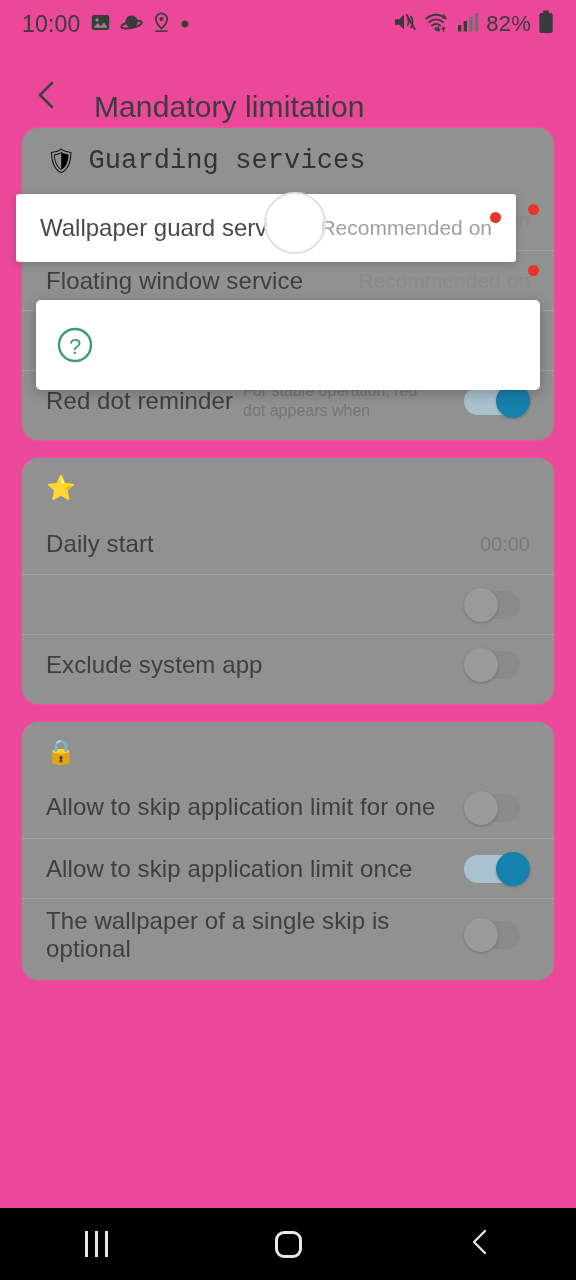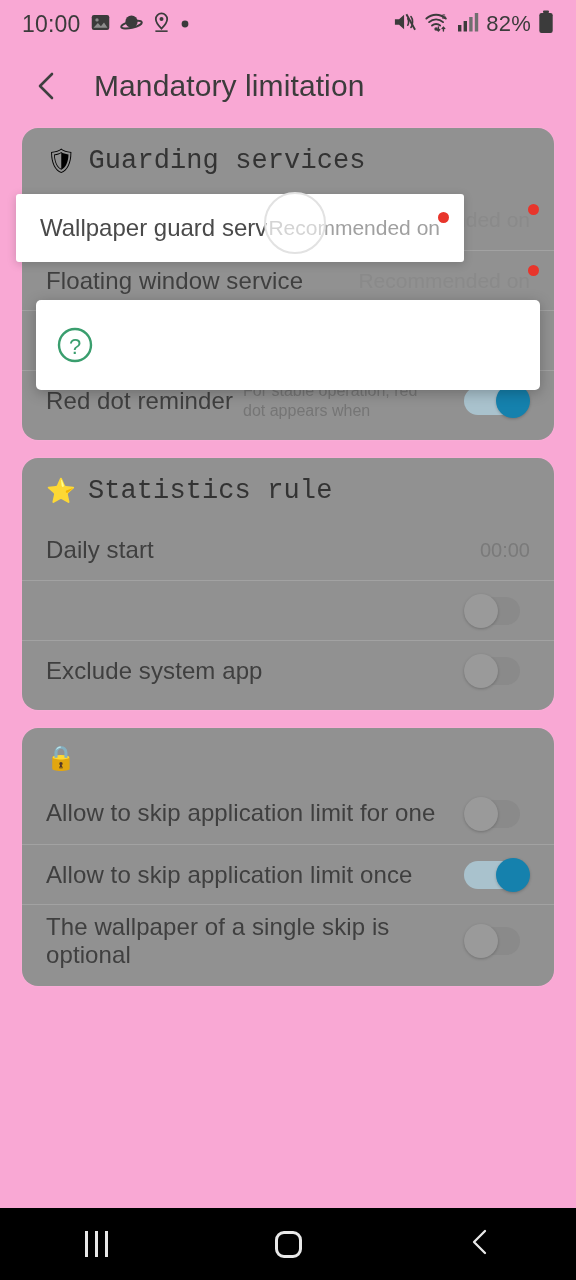--- a/index.html
+++ b/index.html
@@ -5,41 +5,41 @@
   * { margin:0; padding:0; box-sizing:border-box; }
   html, body {
     width:576px; height:1280px;
     background:#8c8c8c;
     font-family:"Liberation Sans", sans-serif;
     overflow:hidden;
   }
   #screen {
     position:relative;
     width:576px; height:1280px;
-    background:#f9a8d4;
+    background:#ec4899;
     overflow:hidden;
   }
 
   
   #statusbar {
     position:absolute; top:0; left:0; width:576px; height:48px;
     display:flex; align-items:center;
     padding:0 22px;
     color:#3a3a3a;
   }
   #sb-left { display:flex; align-items:center; gap:9px; }
   #sb-right { display:flex; align-items:center; gap:7px; margin-left:auto; }
   .clock { font-size:23px; font-weight:500; letter-spacing:.2px; color:#3b3b3b; }
   .sbicon { display:block; }
   .pct { font-size:22px; font-weight:500; color:#3b3b3b; letter-spacing:.2px; }
 
   
   #actionbar {
     position:absolute; top:48px; left:0; width:568px; height:76px;
-    display:flex; align-items:center;
+    display:flex; align-items:flex-end;
   }
   #back-chevron {
     width:58px; height:58px; margin-left:18px;
     display:flex; align-items:center; justify-content:center;
   }
   #page-title {
     font-size:30px; color:#3c3c3c; font-weight:400;
     margin-left:18px; letter-spacing:.1px;
   }
 
@@ -108,21 +108,21 @@
     box-shadow:0 1px 3px rgba(0,0,0,.22);
   }
   .toggle.on .track { background:#a9c2cd; }
   .toggle.on .thumb { right:0; background:#1581ad; }
   .toggle.off .track { background:#8a8a8a; }
   .toggle.off .thumb { left:0; background:#9a9a9a; }
 
   
   #highlight-row {
     position:absolute; top:194px; left:16px;
-    width:448px; height:68px;
+    width:500px; height:68px;
     background:#ffffff;
     border-radius:3px;
     box-shadow:0 2px 10px rgba(0,0,0,.18);
     display:flex; align-items:center;
     padding:0 24px;
     z-index:20;
   }
   #highlight-row .label {
     font-size:24px; color:#4a4a4a; white-space:nowrap;
     overflow:hidden;
@@ -283,21 +283,20 @@
         <span class="toggle on">
           <span class="track"></span>
           <span class="thumb"></span>
         </span>
       </div>
     </div>
 
     <div class="card">
       <div class="card-head">
         <span class="emoji-icon">⭐</span>
-        <span class="title">Statistics rule</span>
       </div>
 
       <div class="row first">
         <span class="label">Daily start</span>
         <span class="value">00:00</span>
       </div>
 
       <div class="row">
         <span class="toggle off">
           <span class="track"></span>

